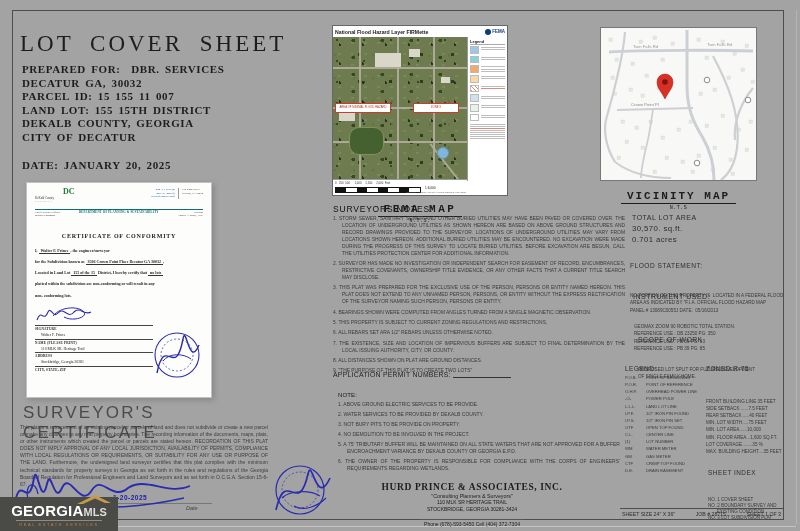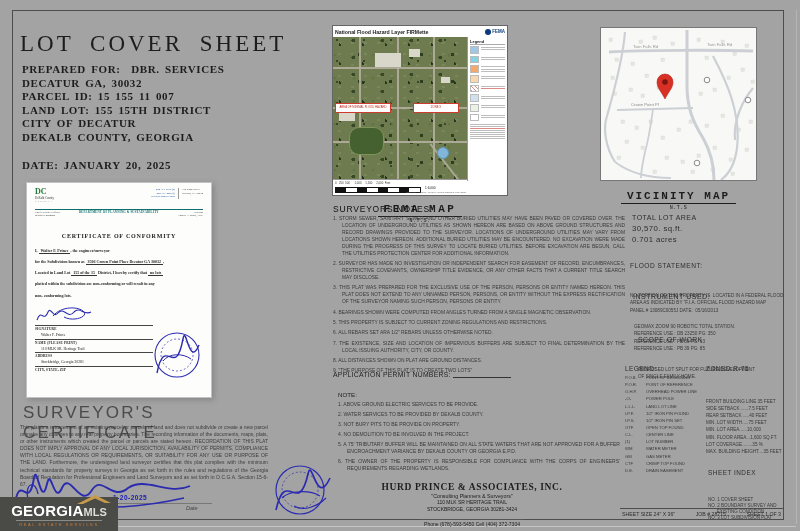--- a/index.html
+++ b/index.html
@@ -18,21 +18,21 @@
   .info-block{position:absolute;left:22px;top:63px;}
   .info-line{font-family:"Liberation Serif",serif;font-weight:bold;font-size:11px;
              letter-spacing:.6px;word-spacing:2px;line-height:13.6px;color:#1d1d1d;white-space:pre;}
   .date-line{position:absolute;left:22px;top:159px;}
 
   
   .cert{position:absolute;left:26px;top:182px;width:186px;height:216px;background:#fdfdfb;
         border:1px solid #c2c2c2;box-shadow:2px 2px 6px rgba(0,0,0,.18);
         font-family:"Liberation Serif",serif;color:#222;padding:5px 8px;box-sizing:border-box;}
   .cert-head{display:flex;justify-content:space-between;align-items:flex-start;height:18px;}
-  .dc-mark{font-weight:bold;font-size:8px;color:#1e7a34;line-height:8px;}
+  .dc-mark{font-weight:bold;font-size:8px;color:#1e7a34;line-height:8px;margin-left:28px;}
   .dc-name{font-size:3px;color:#333;}
   .dc-sub{font-size:2.4px;letter-spacing:1px;color:#888;}
   .cert-contact{display:flex;gap:3px;font-size:2.7px;line-height:3.6px;}
   .cc-left{color:#1b4f9c;text-align:right;}
   .cc-div{width:1px;background:#999;height:11px;}
   .cc-right{color:#333;}
   .cert-deptrow{display:flex;justify-content:space-between;align-items:flex-start;
                 border-top:1px solid #0e6e6e;margin-top:3px;padding-top:1px;font-size:2.6px;line-height:3.4px;color:#333;}
   .dept{color:#0e6e6e;font-weight:bold;font-size:3px;letter-spacing:.2px;}
   .dir{text-align:right;}
@@ -162,22 +162,22 @@
   <div class="edge-v"></div>
   <div class="edge-h"></div>
 
   <div class="lcs-title">LOT COVER SHEET</div>
   <div class="info-block">
 
   <div class="info-line">PREPARED FOR:  DBR. SERVICES</div>
       <div class="info-line">DECATUR GA, 30032</div>
       <div class="info-line">PARCEL ID: 15 155 11 007</div>
       <div class="info-line">LAND LOT: 155 15TH DISTRICT</div>
+      <div class="info-line">DEKALB COUNTY, GEORGIA</div>
       <div class="info-line">CITY OF DECATUR</div>
-      <div class="info-line">DEKALB COUNTY, GEORGIA</div>
     </div>
   <div class="info-line date-line">DATE: JANUARY 20, 2025</div>
 
   <div class="cert">
     <div class="cert-head">
       <div>
         <div class="dc-mark">DC</div>
         <div class="dc-name">DeKalb County</div>
         <div class="dc-sub">GEORGIA</div>
       </div>

